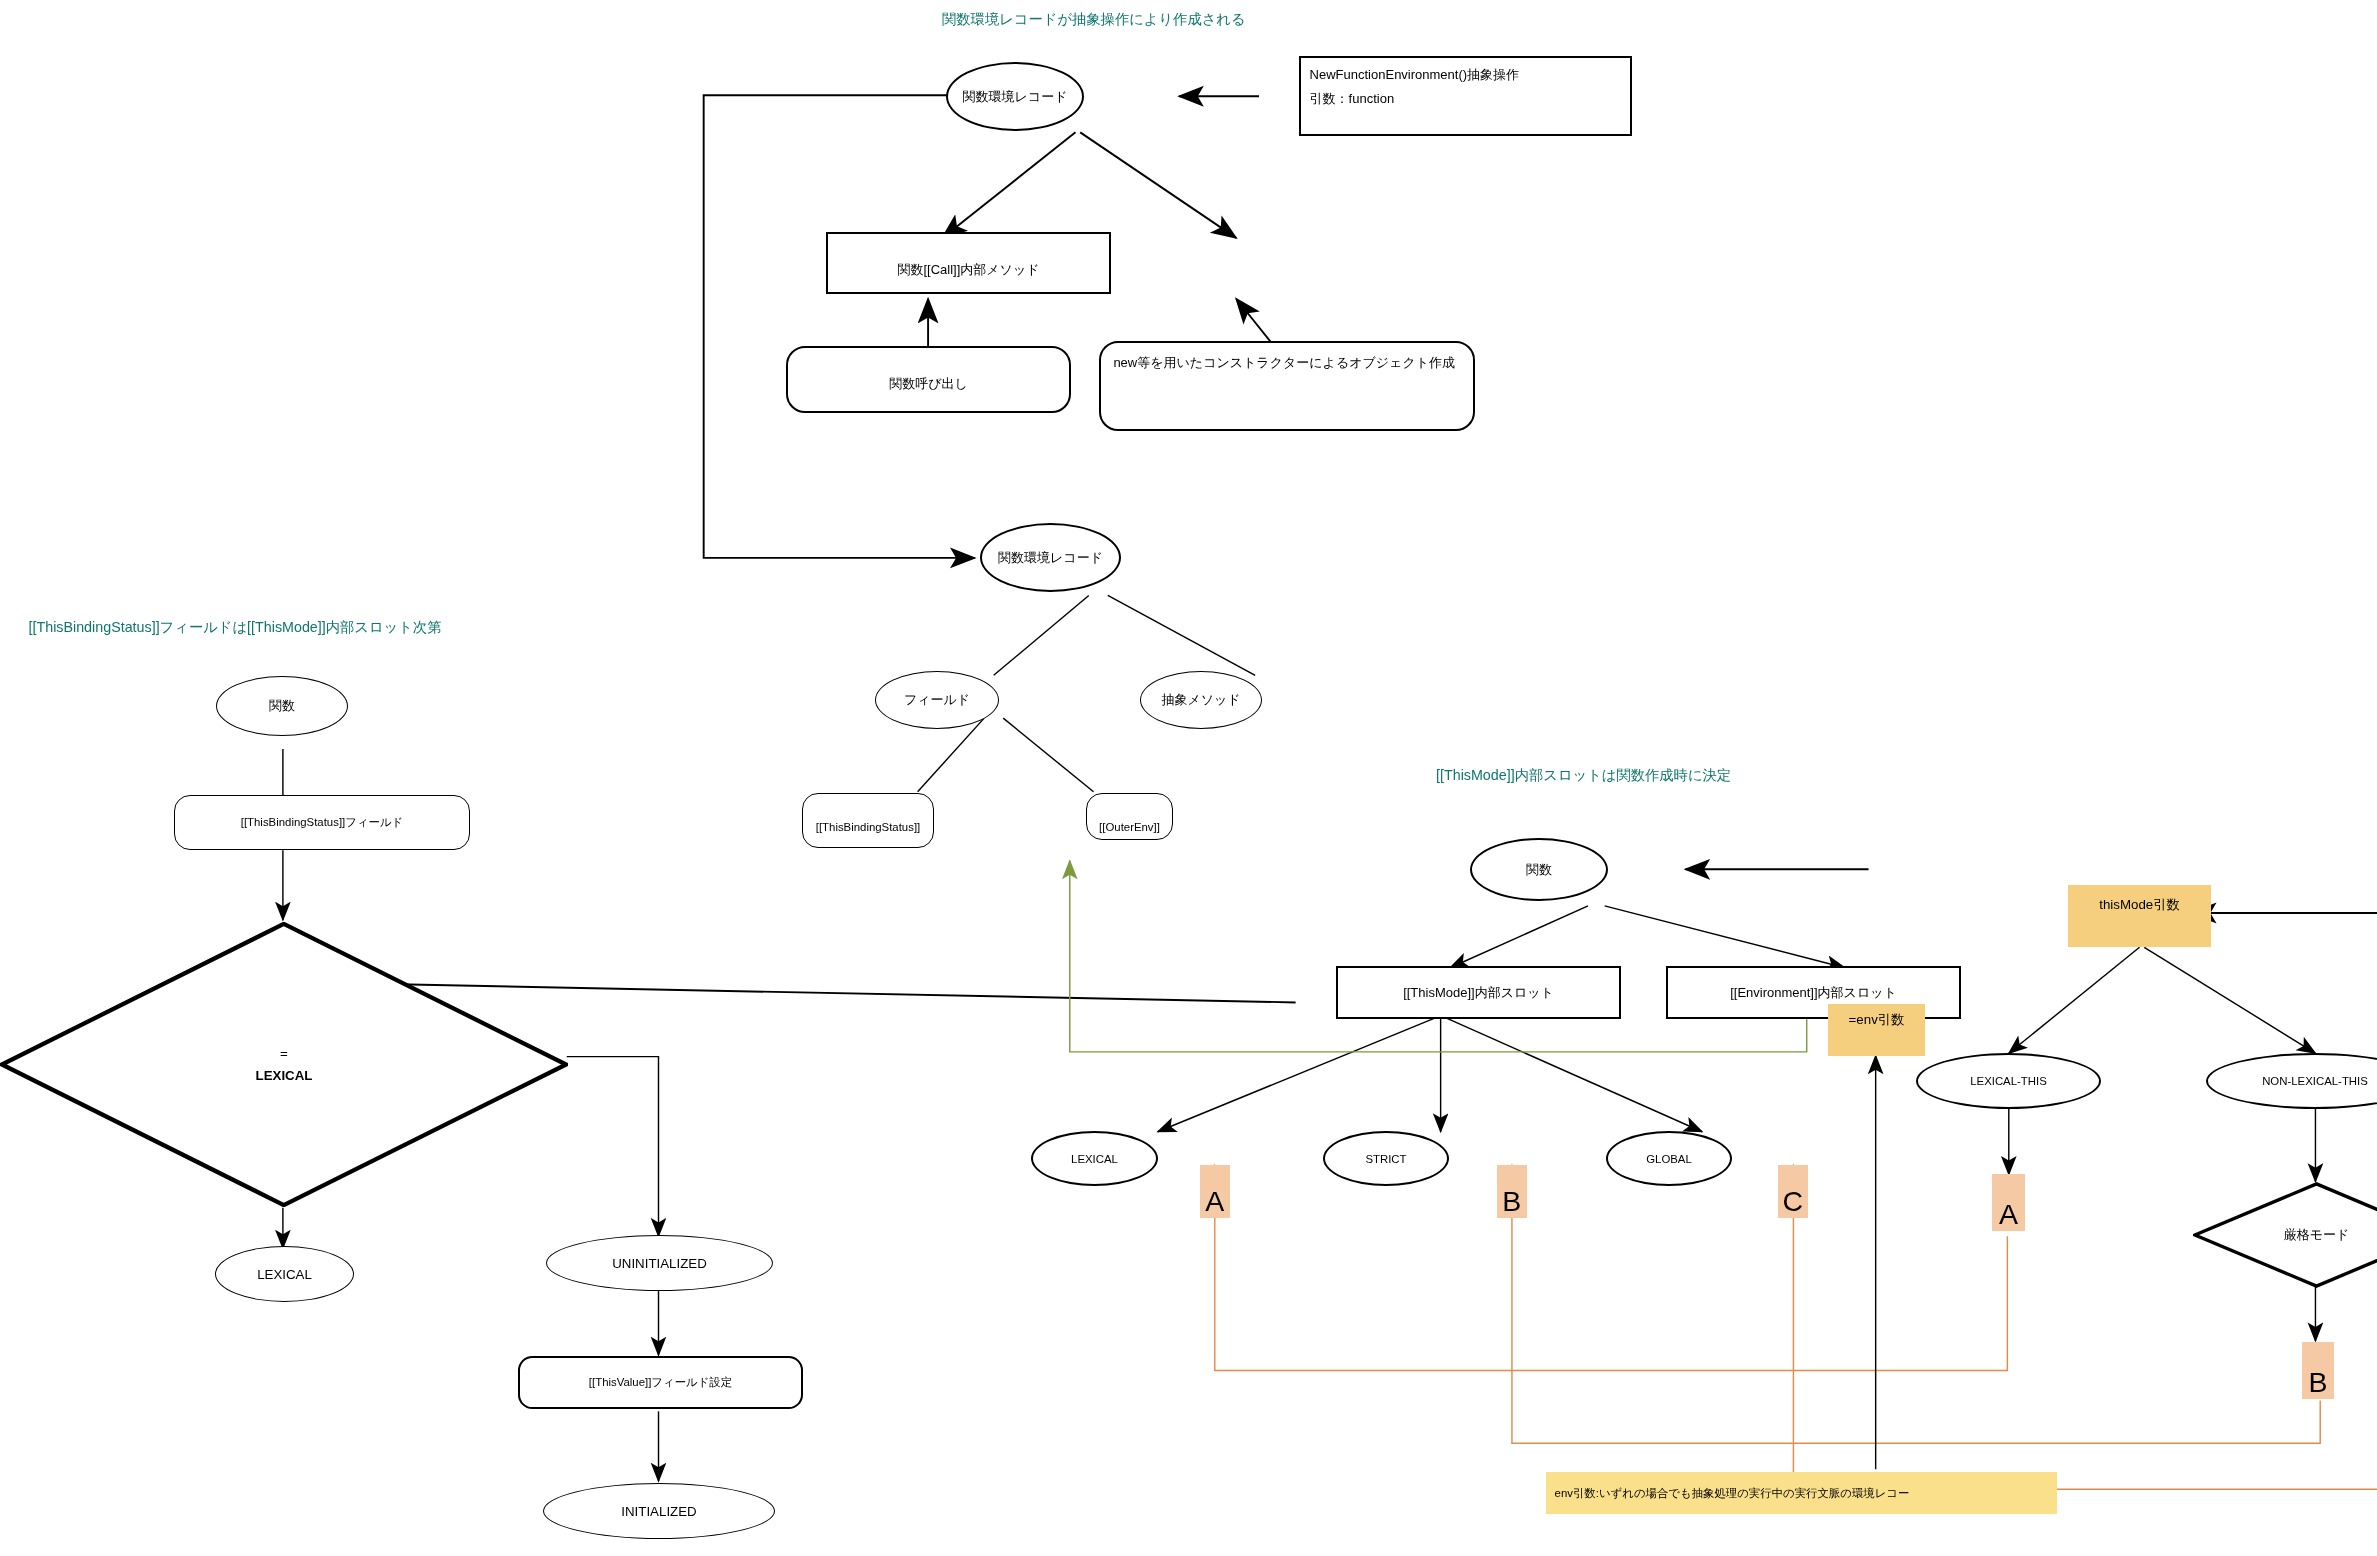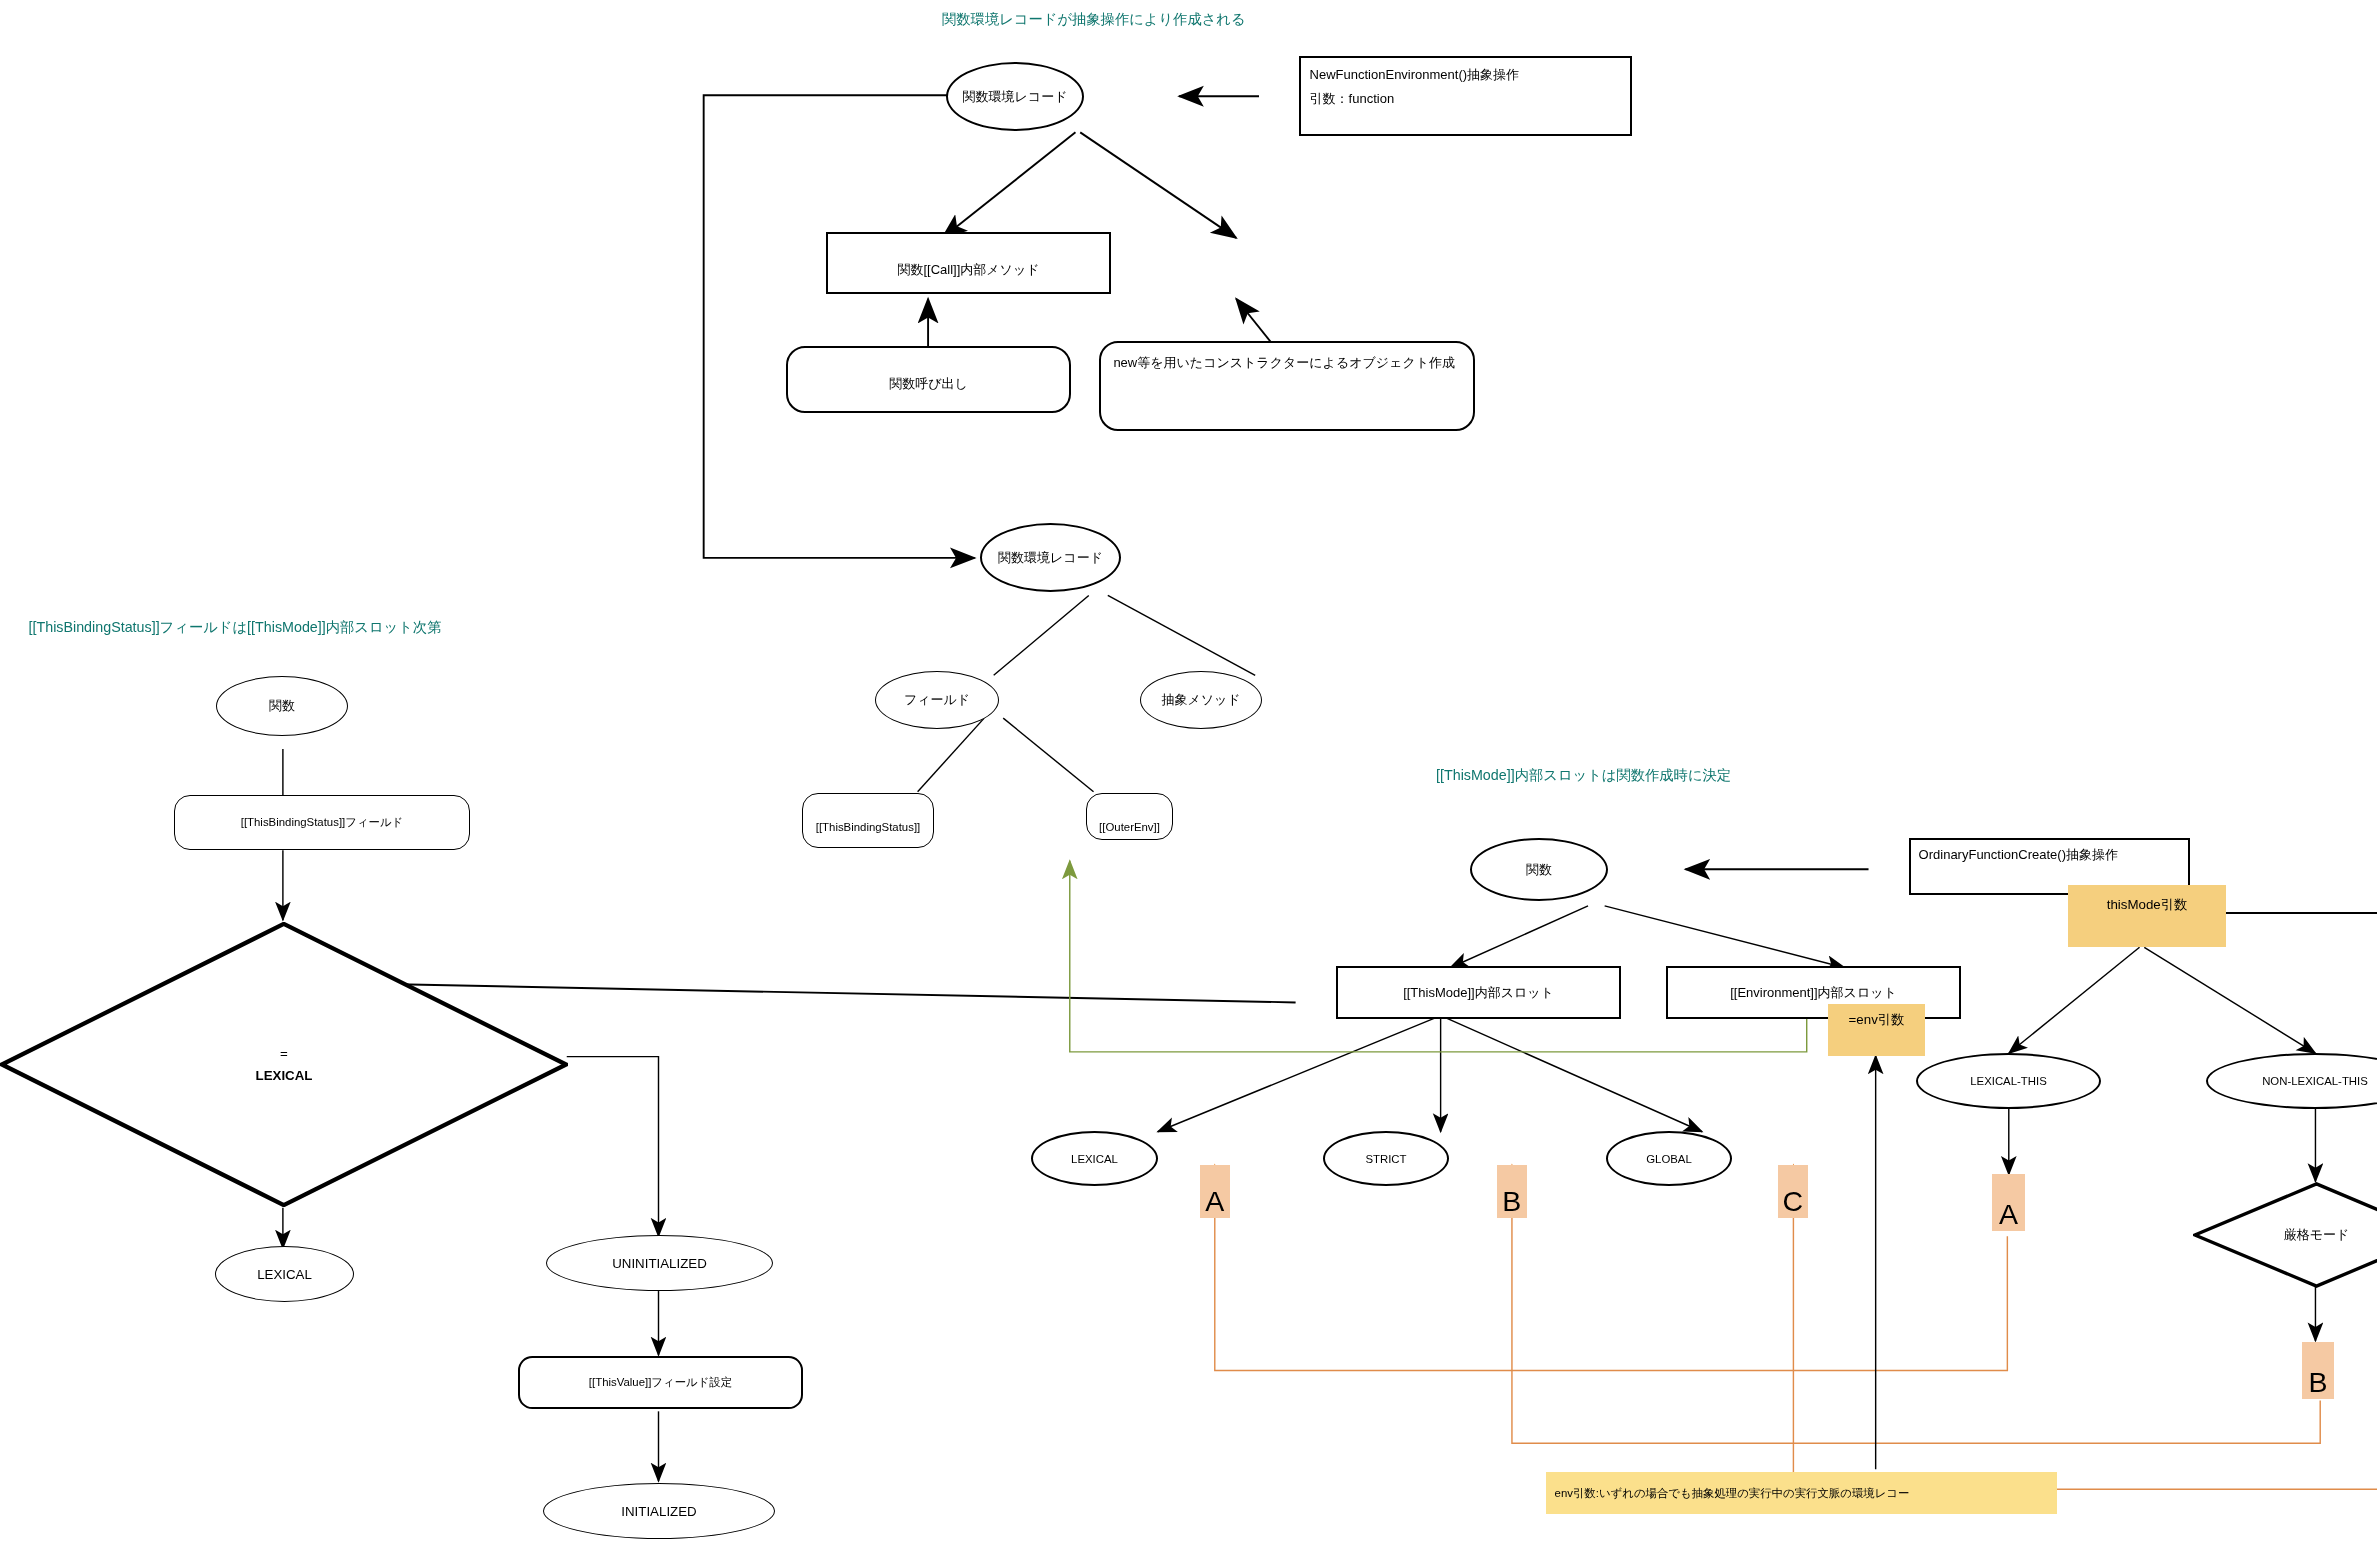--- a/index.html
+++ b/index.html
@@ -152,25 +152,22 @@
   <div class="node round t-sm" style="left:518px;top:1356px;width:285px;height:53px;border-width:2.4px;border-radius:14.3px;">
     <span>[[ThisValue]]フィールド設定</span>
   </div>
   <div class="node ell thin t-md" style="left:543px;top:1483px;width:232px;height:56px;">INITIALIZED</div>
 
   <div class="node ell t-ja" style="left:1470px;top:838px;width:138px;height:63px;">関数</div>
 
   <div class="node rect t-ja" style="left:1296px;top:966px;width:285px;height:53px;">[[ThisMode]]内部スロット</div>
   <div class="node rect t-ja" style="left:1626px;top:966px;width:295px;height:53px;">[[Environment]]内部スロット</div>
 
-  <div class="node rect t-ja" style="left:1869px;top:838px;width:281px;height:57px;align-items:flex-start;justify-content:flex-start;padding:5.7px 7.6px;">
-    <span>OrdinaryFunctionCreate()抽象操作</span>
-  </div>
-
-  <div class="tag" style="left:2068px;top:885px;width:158px;height:62px;">
+
+  <div class="tag" style="left:2068px;top:885px;width:143px;height:62px;">
     <span class="t-md" style="padding-top:10.5px;">thisMode引数</span>
   </div>
 
   <div class="tag" style="left:1828px;top:1004px;width:97px;height:52px;">
     <span class="t-md" style="padding-top:6.7px;">=env引数</span>
   </div>
 
   <div class="node ell t-sm" style="left:1031px;top:1131px;width:127px;height:55px;">LEXICAL</div>
   <div class="node ell t-sm" style="left:1323px;top:1131px;width:126px;height:55px;">STRICT</div>
   <div class="node ell t-sm" style="left:1606px;top:1131px;width:126px;height:55px;">GLOBAL</div>

